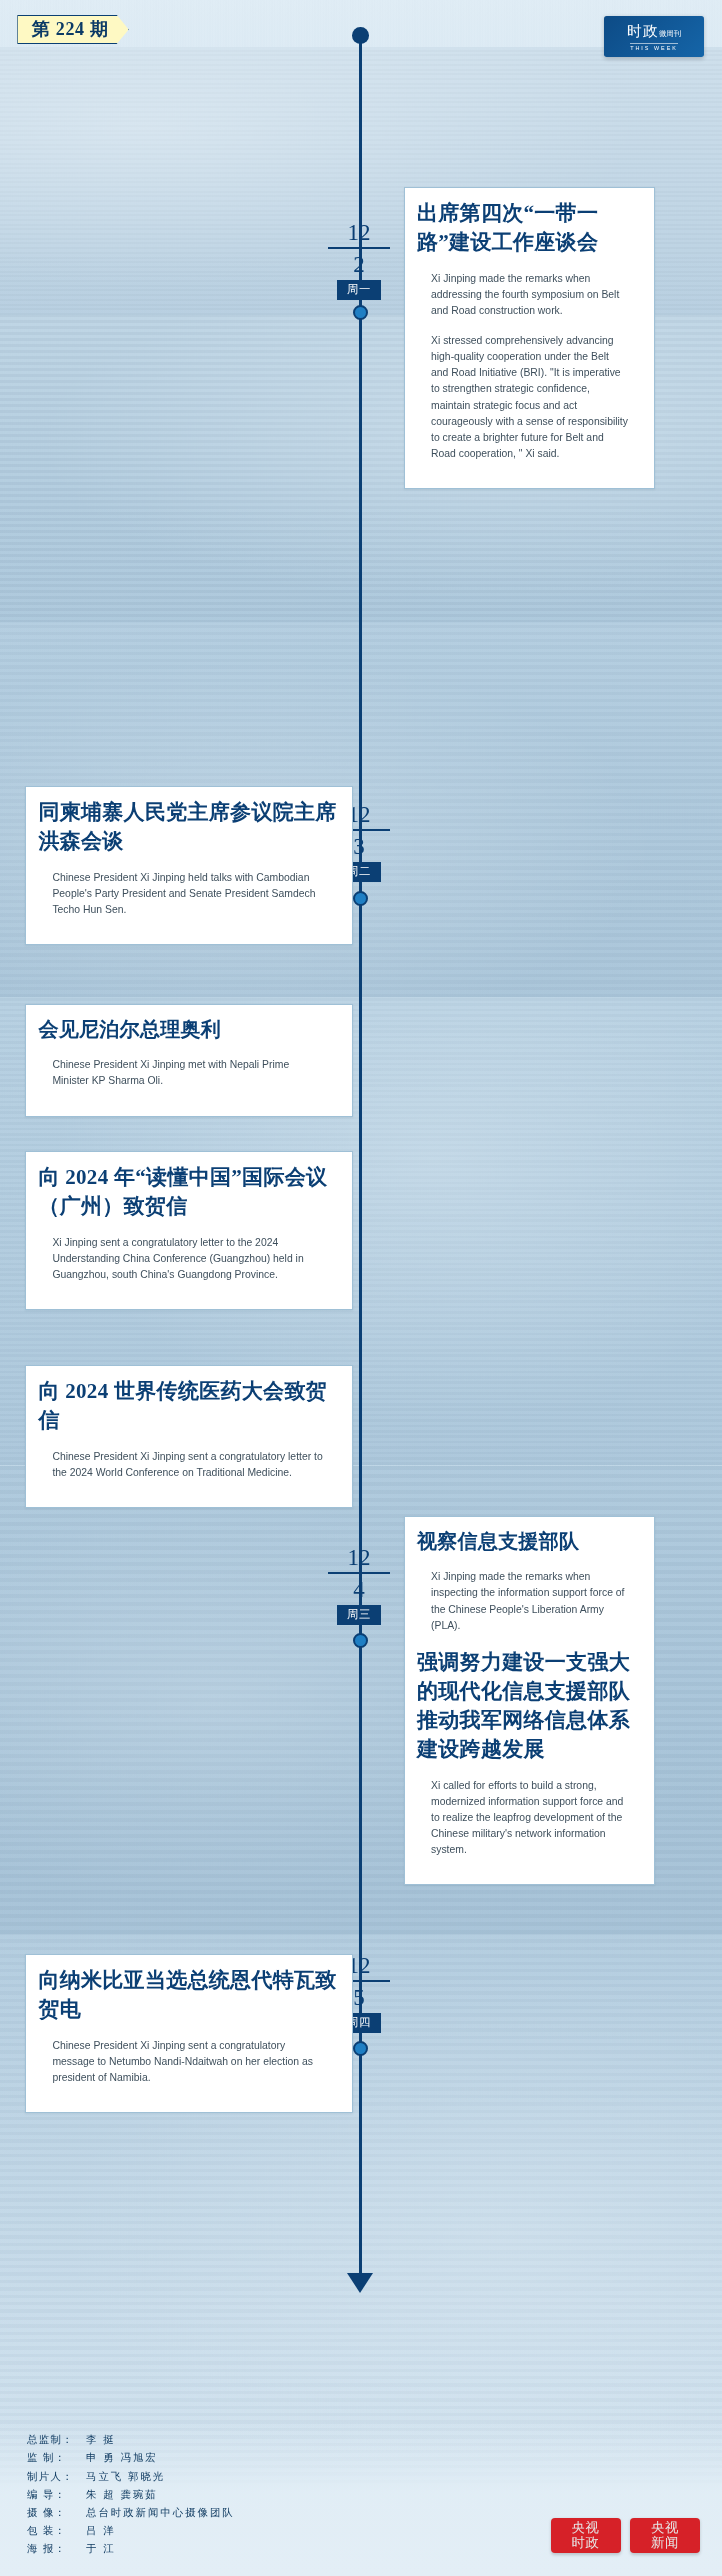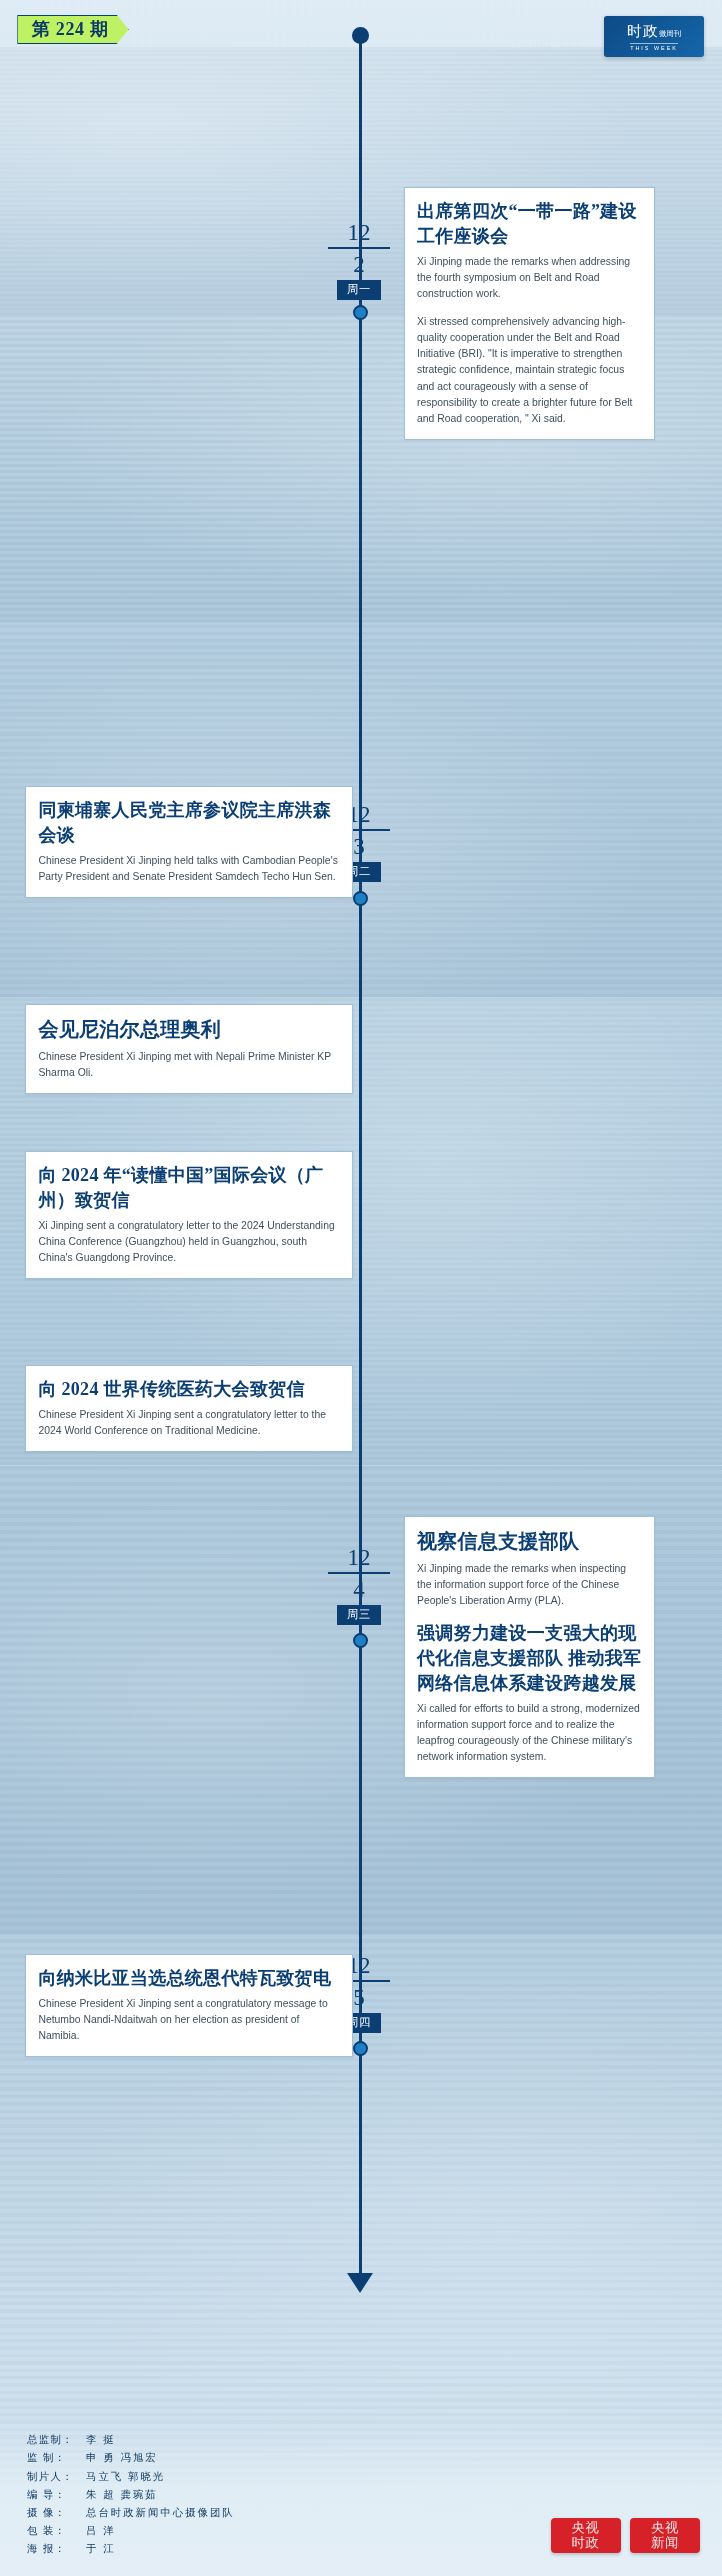--- a/index.html
+++ b/index.html
@@ -83,21 +83,21 @@
       rgba(214,231,243,.55) 100%);
   }
 
   
   .issue-tag {
     position: absolute;
     top: 14.7px; left: 17.4px;
     height: 29.4px;
     padding: 0 19px 0 13.4px;
     display: flex; align-items: center;
-    background: #bef264;
+    background: #fef9c3;
     border: 0.7px solid #0a3f73;
     color: #0b3a66;
     font-size: 18px;
     letter-spacing: 0.7px;
     clip-path: polygon(0 0, calc(100% - 12px) 0, 100% 50%, calc(100% - 12px) 100%, 0 100%);
     font-family: "Liberation Serif", serif;
     font-weight: bold;
   }
 
   .logo {
@@ -186,32 +186,32 @@
     border: 0.7px solid #9fc0d6;
     padding: 10.7px 12px 12px;
     box-shadow: 0 0.7px 2px rgba(20,60,95,.08);
   }
   .card.right { left: 404px; width: 251px; }
   .card.left  { left: 25.4px;  width: 328px; }
 
   .hl {
     color: #0b3f74;
     font-family: "Liberation Serif", serif;
-    font-size: 18px;
+    font-size: 21px;
     line-height: 1.38;
     letter-spacing: 0.3px;
     margin: 0 0 5.4px;
     font-weight: bold;
   }
   .hl.sm { font-size: 20px; }
   .en {
     color: #3e4f5c;
     font-size: 10.4px;
     line-height: 1.55;
-    margin: 0;
+    margin: 14px;
   }
   .block + .block { margin-top: 12px; }
 
   
   .credits {
     position: absolute;
     left: 27px;
     bottom: 17.4px;
     color: #123d63;
     font-size: 10.4px;
@@ -334,21 +334,21 @@
   <p class="en">Chinese President Xi Jinping sent a congratulatory letter to the 2024 World Conference on Traditional Medicine.</p>
 </div>
 
 <div class="card right" style="top:1516px;">
   <div class="block">
     <p class="hl sm">视察信息支援部队</p>
     <p class="en">Xi Jinping made the remarks when inspecting the information support force of the Chinese People's Liberation Army (PLA).</p>
   </div>
   <div class="block">
     <p class="hl">强调努力建设一支强大的现代化信息支援部队 推动我军网络信息体系建设跨越发展</p>
-    <p class="en">Xi called for efforts to build a strong, modernized information support force and to realize the leapfrog courageously of the Chinese military's network information system.</p>
+    <p class="en">Xi called for efforts to build a strong, modernized information support force and to realize the leapfrog development of the Chinese military's network information system.</p>
   </div>
 </div>
 
 <div class="card left" style="top:1954px;">
   <p class="hl">向纳米比亚当选总统恩代特瓦致贺电</p>
   <p class="en">Chinese President Xi Jinping sent a congratulatory message to Netumbo Nandi-Ndaitwah on her election as president of Namibia.</p>
 </div>
 
 <div class="footer-fade"></div>
 

